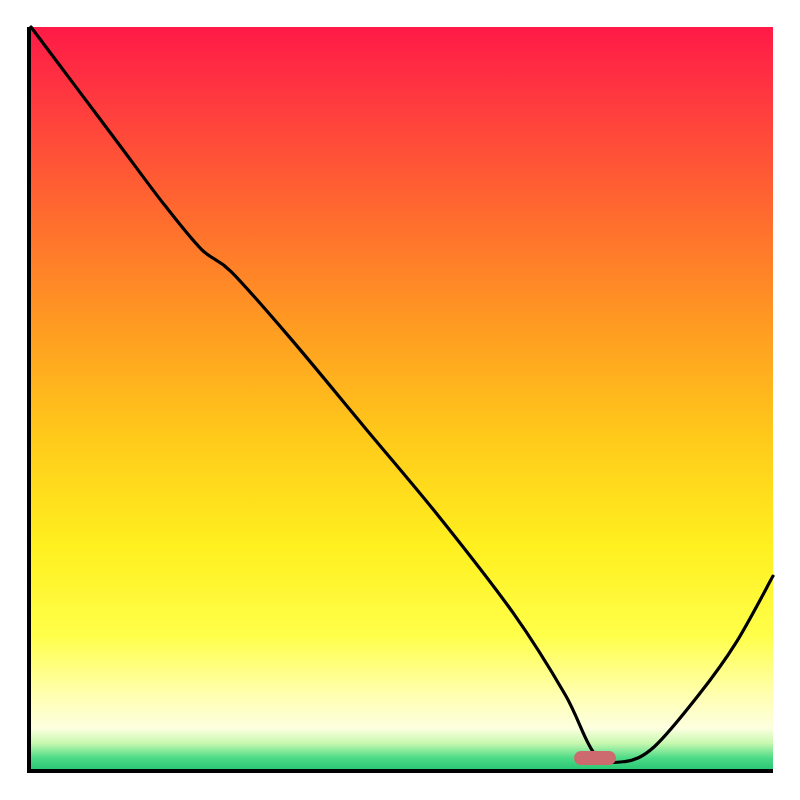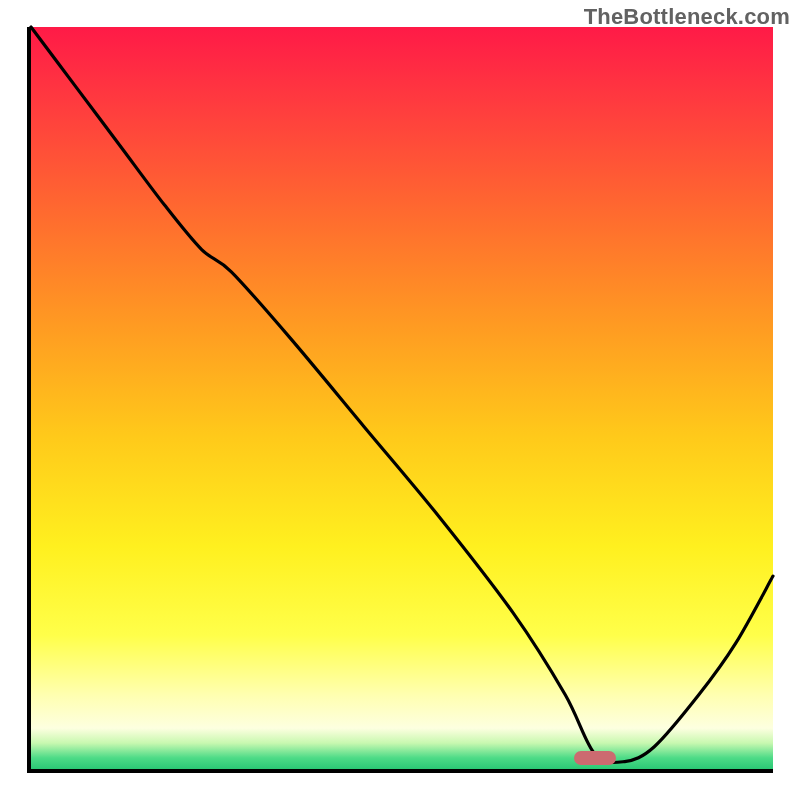--- a/index.html
+++ b/index.html
@@ -56,21 +56,20 @@
     width: 742px;
     height: 742px;
     overflow: visible;
   }
 </style>
 </head>
 <body>
 
 <div class="container">
 
-  <div class="watermark">TheBottleneck.com</div>
 
   <svg class="gradient" viewBox="0 0 742 742" preserveAspectRatio="none">
     <defs>
       <linearGradient id="bg-grad" x1="0" y1="0" x2="0" y2="1">
           <stop offset="0%" stop-color="#ff1a47"></stop>
           <stop offset="10%" stop-color="#ff3a3f"></stop>
           <stop offset="25%" stop-color="#ff6a2f"></stop>
           <stop offset="40%" stop-color="#ff9a22"></stop>
           <stop offset="55.00000000000001%" stop-color="#ffc91a"></stop>
           <stop offset="70%" stop-color="#fff01f"></stop>

